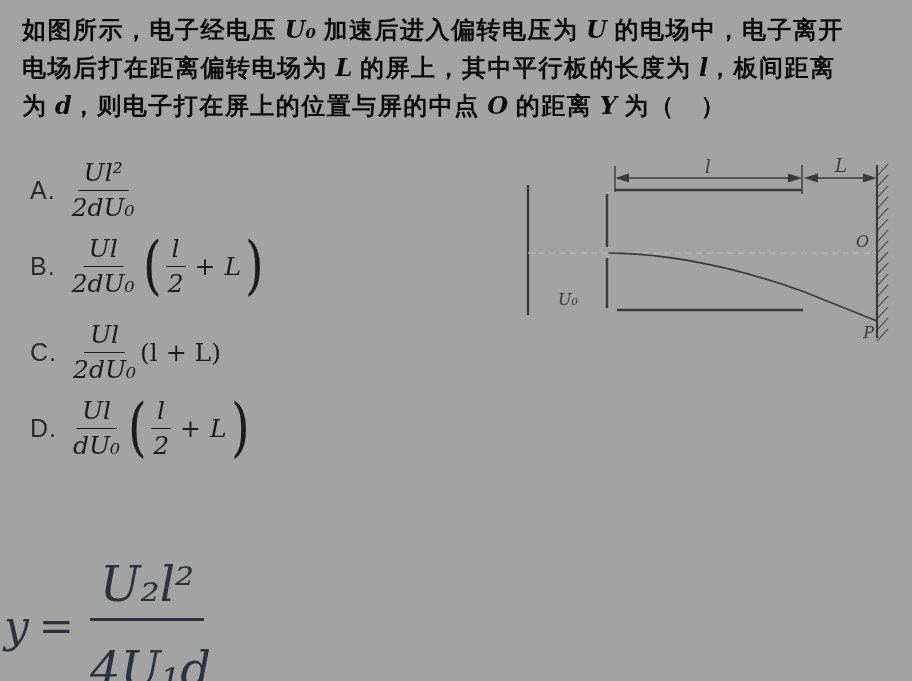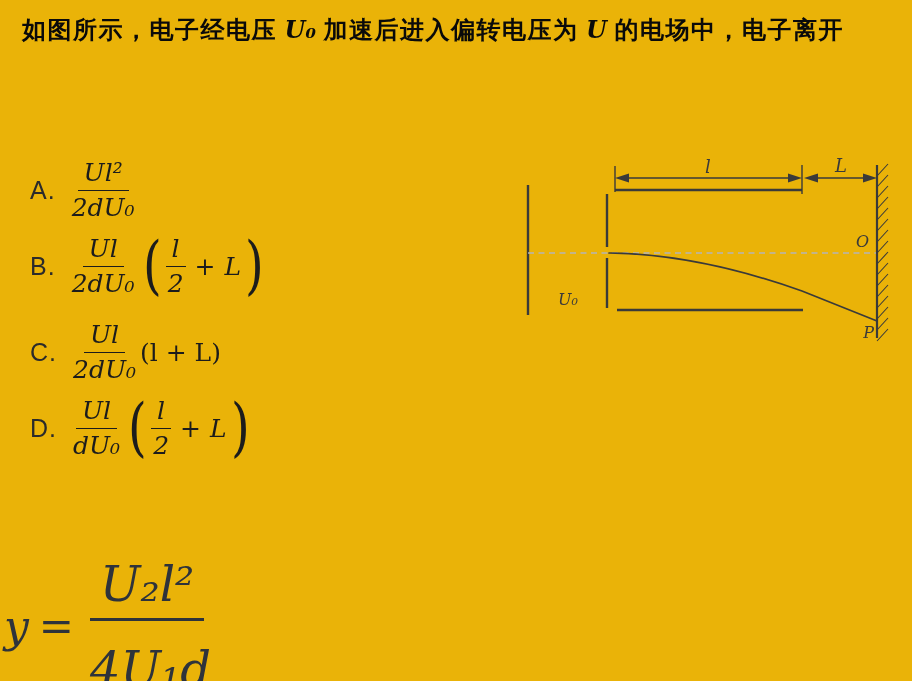--- a/index.html
+++ b/index.html
@@ -1,16 +1,16 @@
 <!DOCTYPE html>
 <html><head>
 <meta charset="utf-8">
 <style>
   html,body{margin:0;padding:0;background:#fff;}
-  .page{position:relative;width:912px;height:681px;background:#eab308;overflow:hidden;
+  .page{position:relative;width:912px;height:681px;background:#a3a3a3;overflow:hidden;
         font-family:"Liberation Sans",sans-serif;}
 
   
   .problem{position:absolute;left:22px;top:11px;width:880px;color:#0a0a0a;
            font-family:"Liberation Serif","DejaVu Serif",serif;font-weight:700;
            font-size:24px;line-height:38px;letter-spacing:1.5px;}
   .pline{white-space:nowrap;}
   .mvar{font-family:"DejaVu Serif",serif;font-style:italic;font-weight:600;letter-spacing:0;}
 
   
@@ -41,20 +41,22 @@
   .anum{display:block;padding:0 10px 6px;border-bottom:3px solid #2e333b;}
   .aden{display:block;padding-top:20px;}
 </style>
 </head>
 <body>
 
 <div class="page">
 
   <div class="problem">
     <div class="pline"><span>如图所示，电子经电压 </span><span class="mvar">U₀</span><span> 加速后进入偏转电压为 </span><span class="mvar">U</span><span> 的电场中，电子离开</span></div>
+    <div class="pline"><span>电场后打在距离偏转电场为 </span><span class="mvar">L</span><span> 的屏上，其中平行板的长度为 </span><span class="mvar">l</span><span>，板间距离</span></div>
+    <div class="pline"><span>为 </span><span class="mvar">d</span><span>，则电子打在屏上的位置与屏的中点 </span><span class="mvar">O</span><span> 的距离 </span><span class="mvar">Y</span><span> 为（　）</span></div>
   </div>
 
   <div class="opt" style="top:158px;">
     <span class="olabel">A.</span>
     <span class="frac">
       <span class="fnum">Ul²</span>
       <span class="fden">2dU₀</span>
     </span>
   </div>
 

